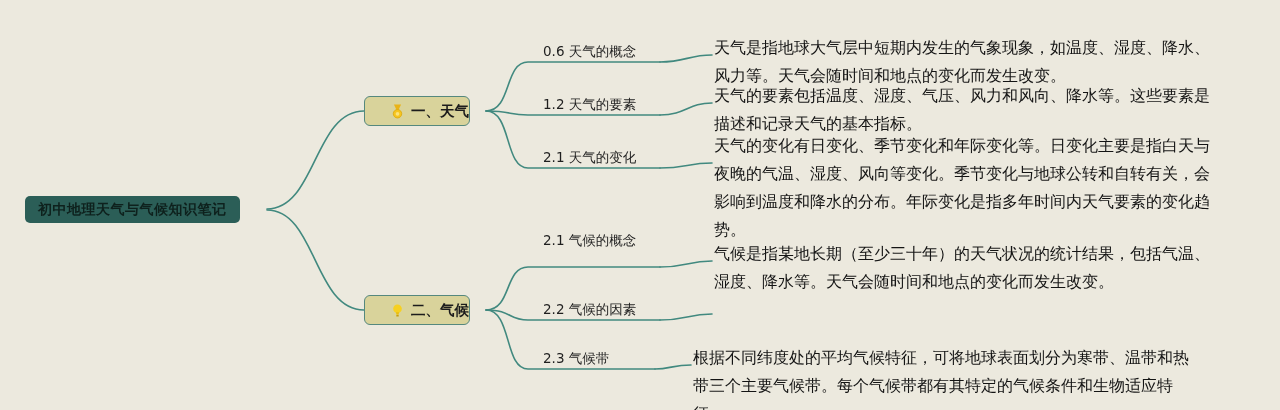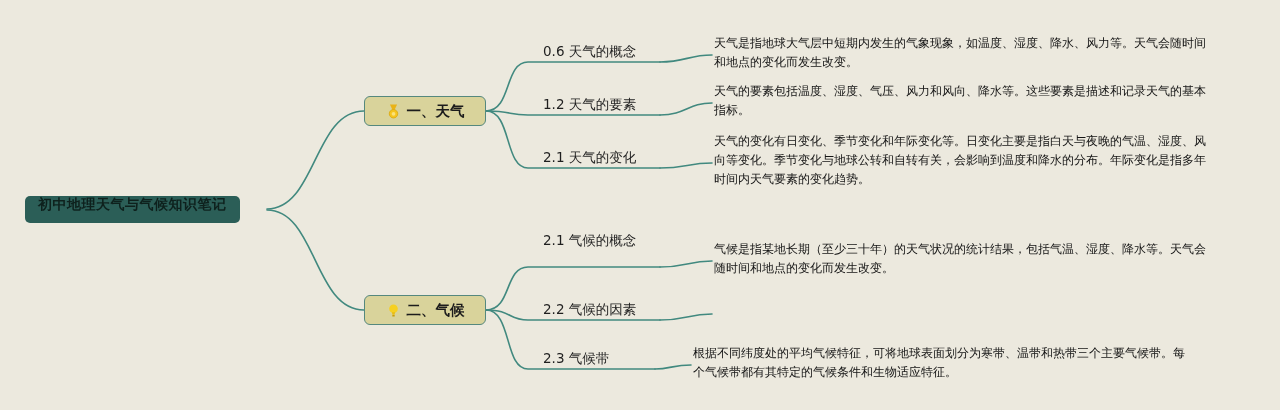--- a/index.html
+++ b/index.html
@@ -8,41 +8,41 @@
     width:1280px;height:410px;
     background:#ece9de;
     overflow:hidden;
     font-family:"DejaVu Sans",sans-serif;
   }
   .links{position:absolute;left:0;top:0;width:1280px;height:410px;}
   .link{stroke:#41897f;stroke-width:1.6;fill:none;stroke-linecap:round;}
   .root-node{
     position:absolute;left:25px;top:196px;height:27px;
     background:#2b5e57;border-radius:5px;
-    display:flex;align-items:flex-start;padding:0 13px;
+    display:flex;align-items:center;padding:0 13px;
     color:#0e211d;font-weight:bold;font-size:14px;letter-spacing:.5px;
     cursor:pointer;
   }
   .branch-node{
-    position:absolute;left:364px;width:122px;height:30px;box-sizing:border-box;
+    position:absolute;left:364px;width:106px;height:30px;box-sizing:border-box;
     background:#d9d39b;border:1.5px solid #55887e;border-radius:6px;
-    display:flex;align-items:center;justify-content:center;gap:6px;
+    display:flex;align-items:center;justify-content:flex-end;gap:6px;
     font-weight:bold;font-size:14.5px;color:#1c1c1c;
     cursor:pointer;
   }
   #branch-weather{top:96px;}
   #branch-climate{top:295px;}
   .branch-icon{display:inline-flex;width:15px;height:15px;}
   .subtopic{
     position:absolute;left:543px;height:20px;line-height:20px;
     font-size:13.5px;color:#1f1f1f;white-space:nowrap;cursor:pointer;
   }
   .desc{
     position:absolute;left:714px;width:502px;
-    font-size:12px;line-height:19px;color:#141414;
+    font-size:16px;line-height:28px;color:#141414;
     cursor:pointer;
   }
 </style>
 </head>
 <body>
 
 <div class="canvas">
 
   <svg class="links" viewBox="0 0 1280 410">
 

